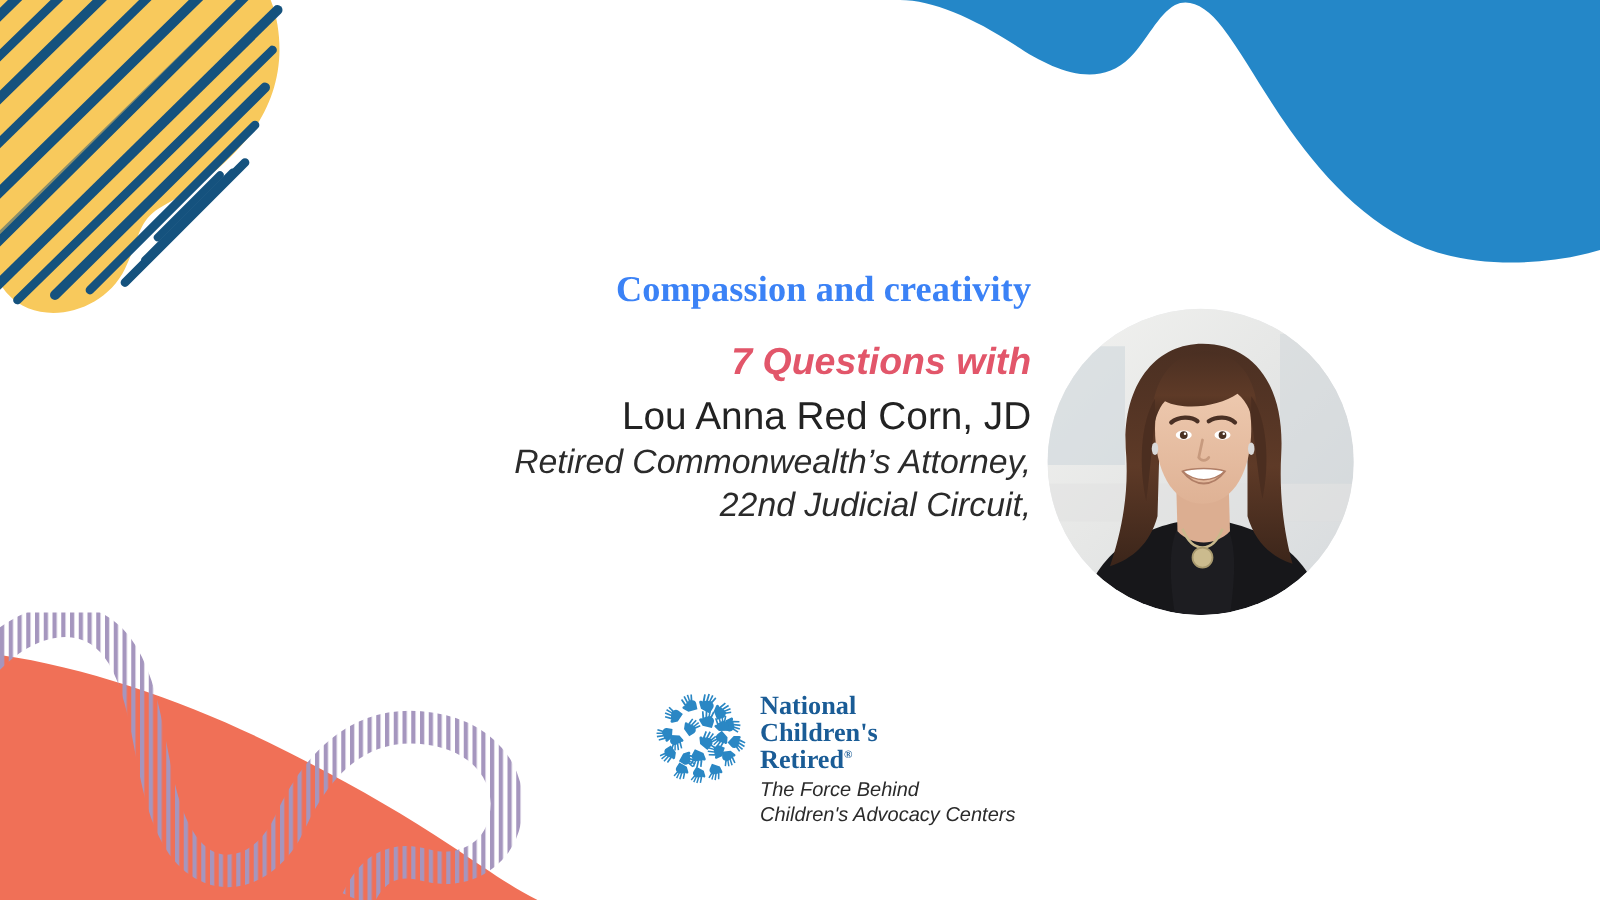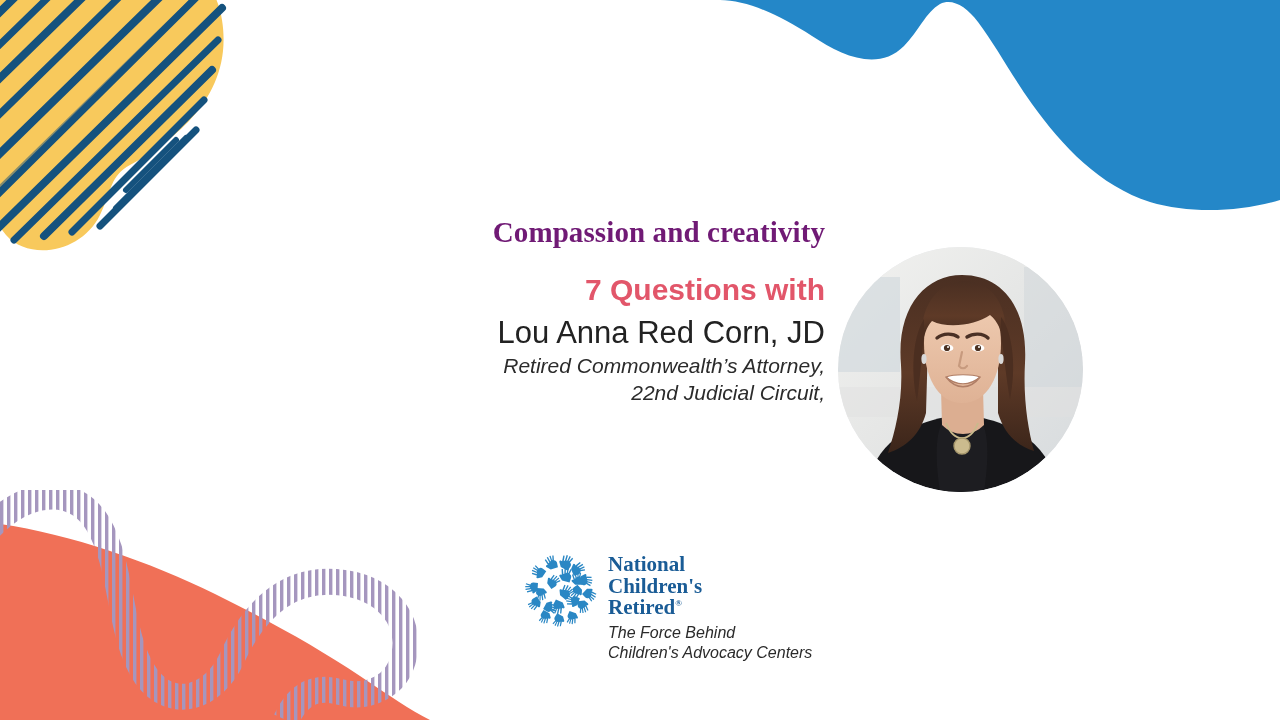--- a/index.html
+++ b/index.html
@@ -43,21 +43,21 @@
     top: 218px;
     width: 625px;
     text-align: right;
   }
 
   #kicker {
     font-family: "Liberation Serif", serif;
     font-weight: bold;
     font-size: 29px;
     line-height: 1.0;
-    color: #701a75;
+    color: #3b82f6;
     letter-spacing: 0.1px;
     margin: 0 0 4px 0;
     white-space: nowrap;
   }
 
   #headline {
     font-family: "Liberation Serif", serif;
     font-weight: bold;
     font-size: 72px;
     line-height: 0.96;
@@ -68,37 +68,38 @@
   }
 
   #questions {
     font-family: "Liberation Sans", sans-serif;
     font-weight: bold;
     font-size: 30px;
     line-height: 1.1;
     color: #E2566A;
     margin: 26px 0 0 0;
     white-space: nowrap;
+    font-style: italic;
   }
 
   #person-name {
     font-family: "Liberation Sans", sans-serif;
     font-weight: normal;
     font-size: 31px;
     line-height: 1.15;
     color: #222222;
     margin: 9px 0 0 0;
     white-space: nowrap;
   }
 
   #person-title {
     font-family: "Liberation Sans", sans-serif;
     font-style: italic;
     font-weight: normal;
-    font-size: 21px;
+    font-size: 27px;
     line-height: 1.30;
     color: #2b2b2b;
     margin: 1px 0 0 0;
   }
   #person-title .tline { display: block; white-space: nowrap; }
 
   
   #portrait {
     position: absolute;
     left: 838px;

